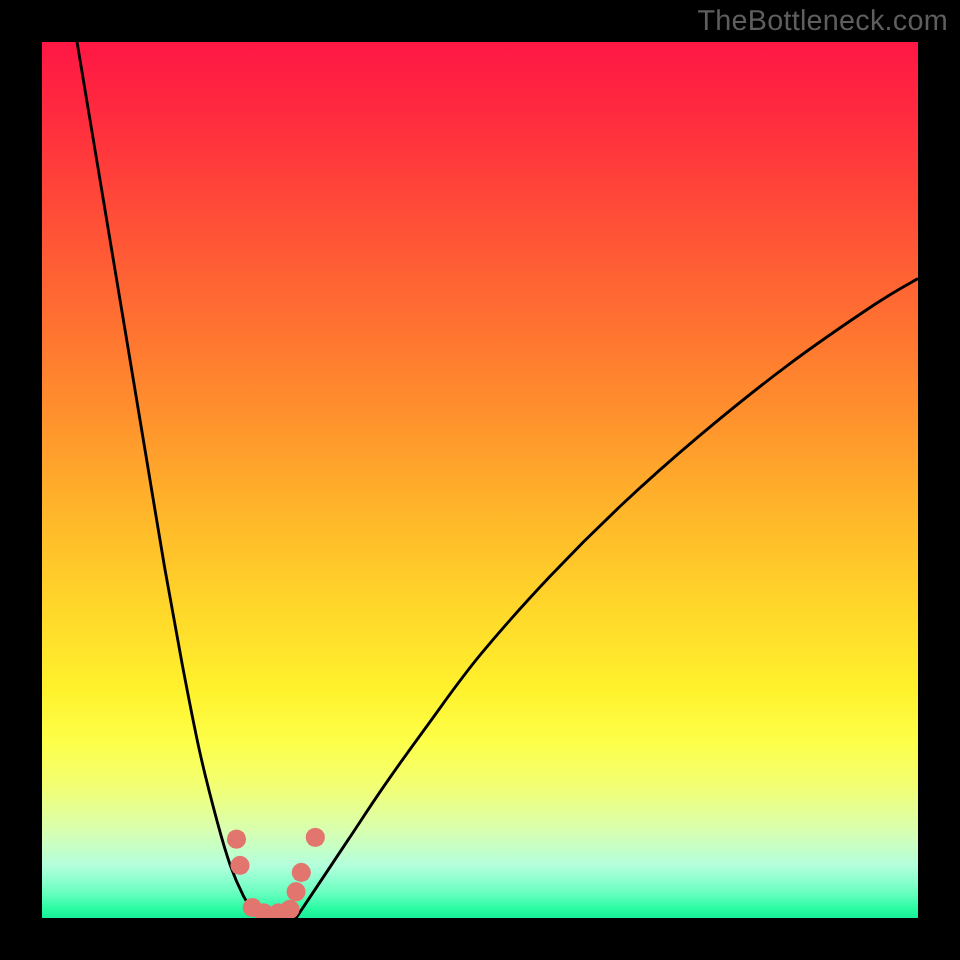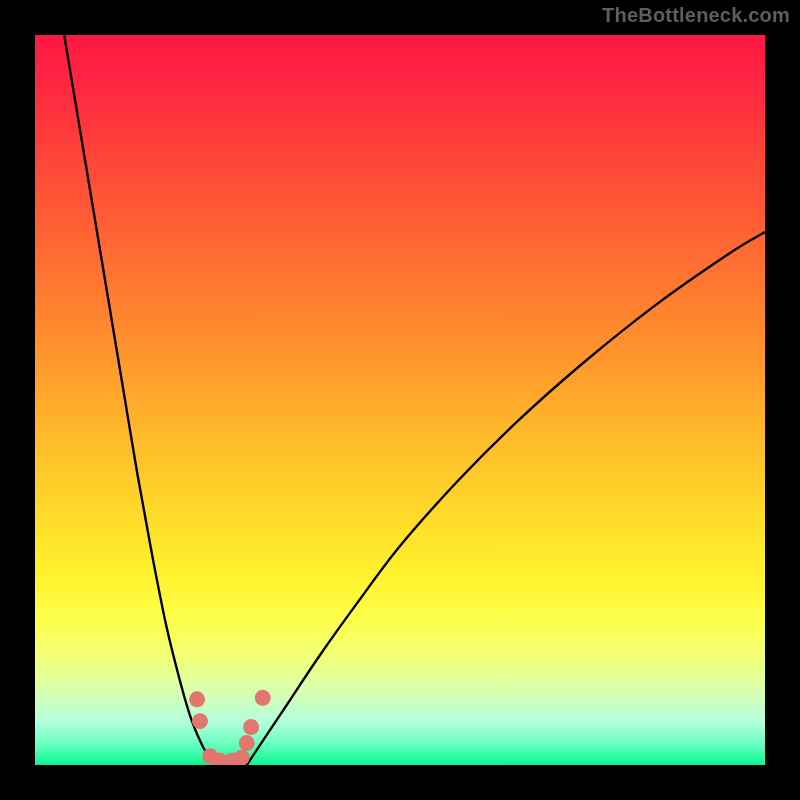--- a/index.html
+++ b/index.html
@@ -47,22 +47,22 @@
     left: 0;
     top: 0;
     width: 730px;
     height: 730px;
   }
   .watermark {
     position: absolute;
     top: 4px;
     right: 10px;
     color: #5e5e5e;
-    font-size: 20px;
-    font-weight: 700;
+    font-size: 24px;
+    font-weight: 400;
     letter-spacing: 0.2px;
     user-select: none;
   }
 </style>
 </head>
 <body>
 
 <div class="stage">
 
   <div class="plot-area">

